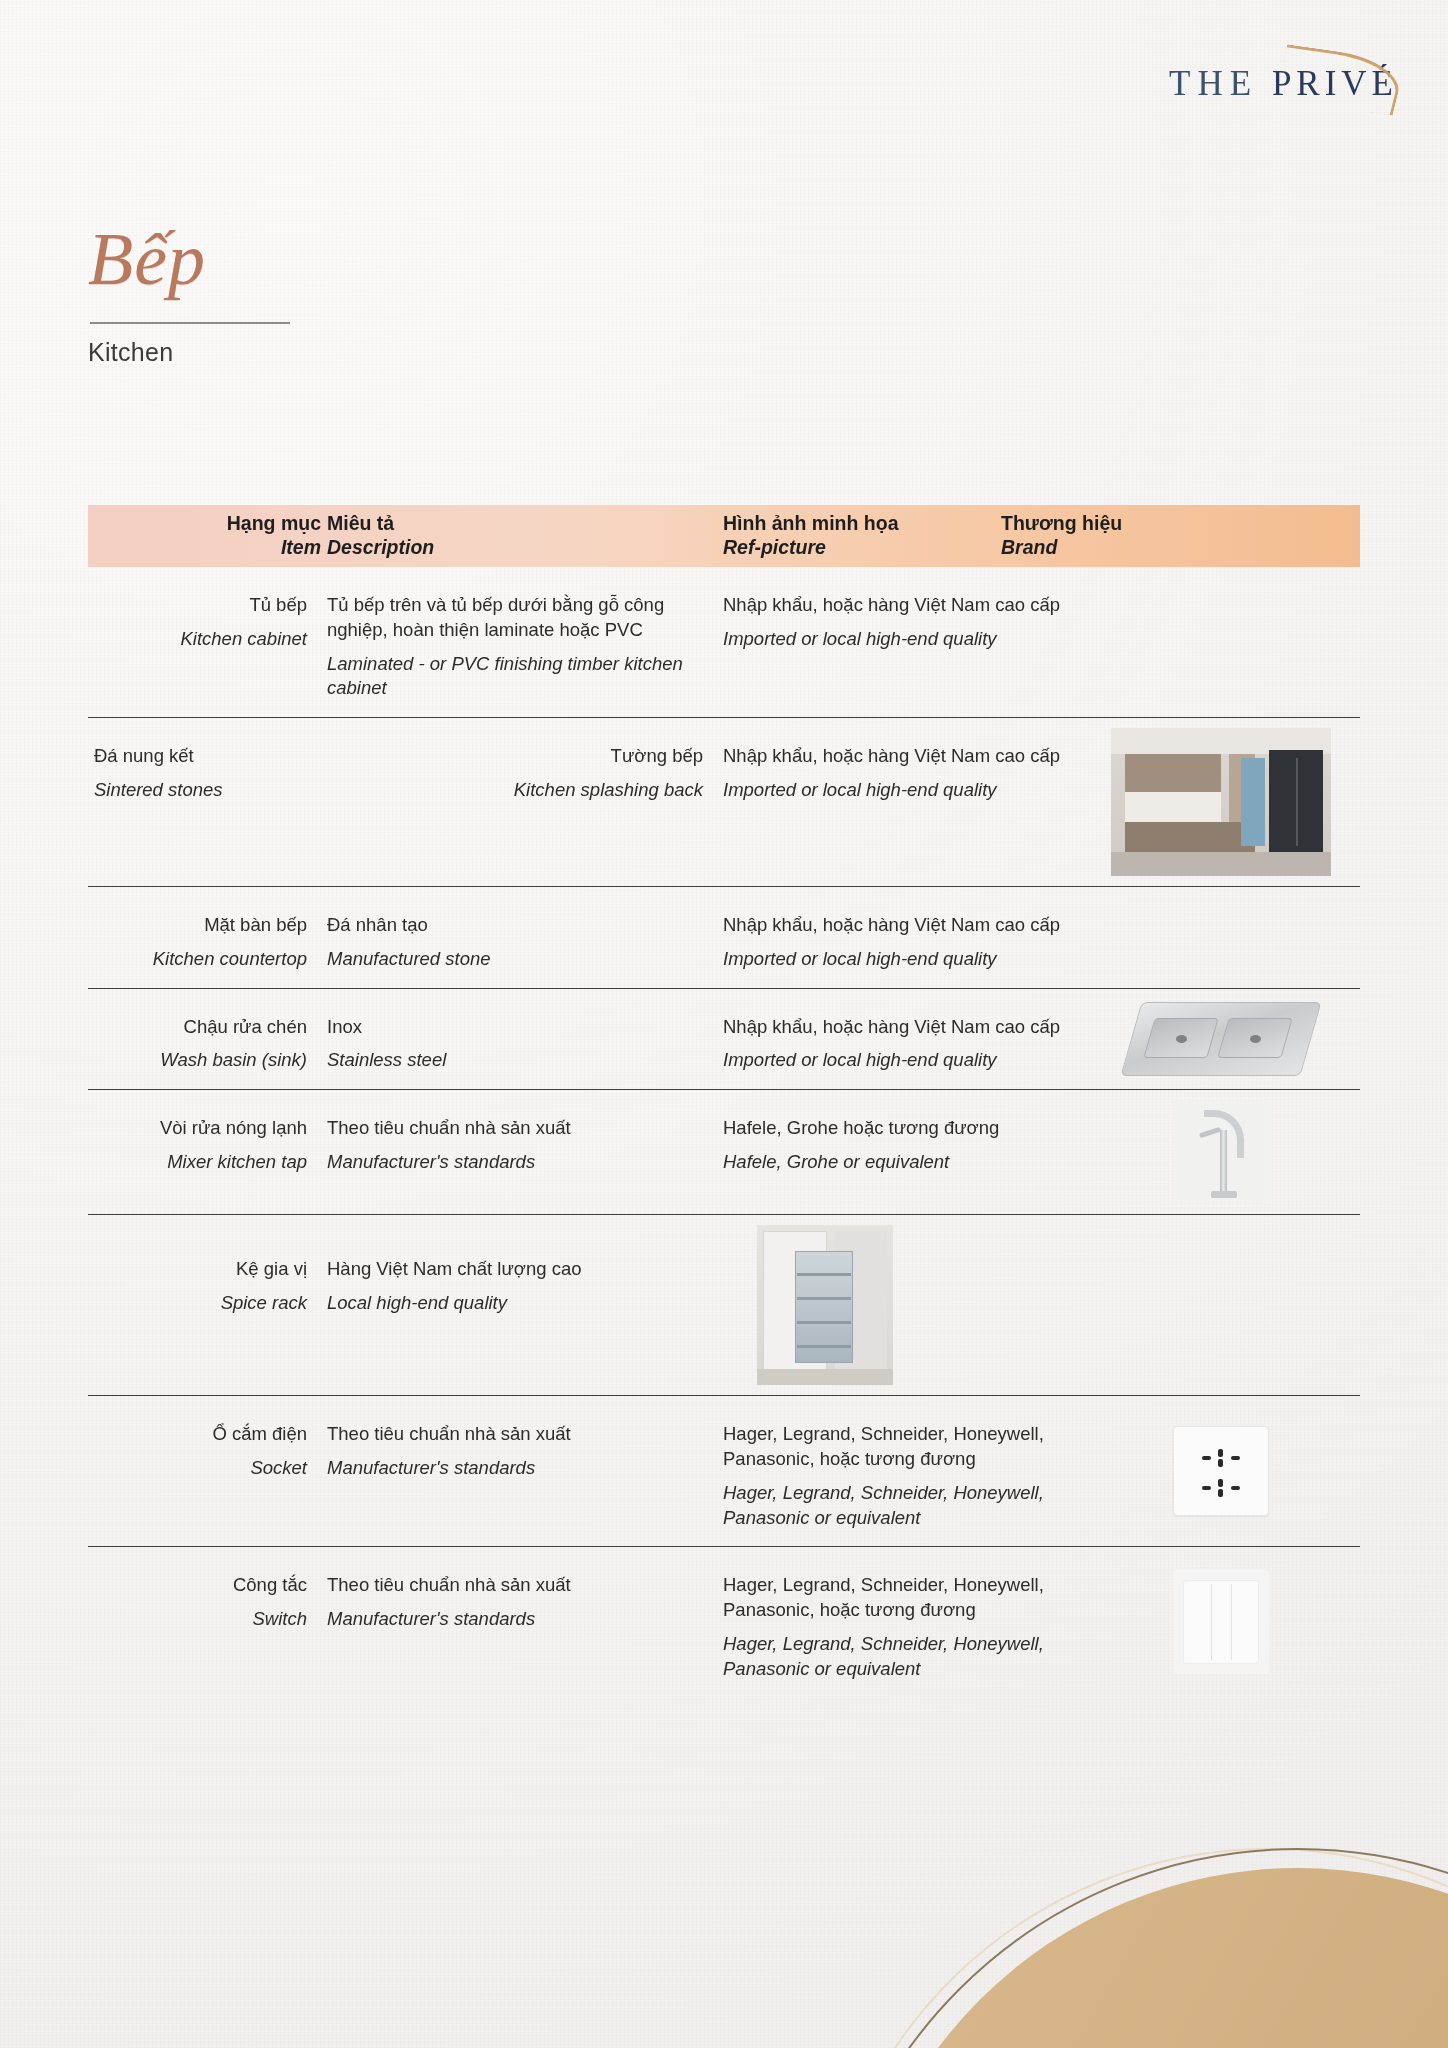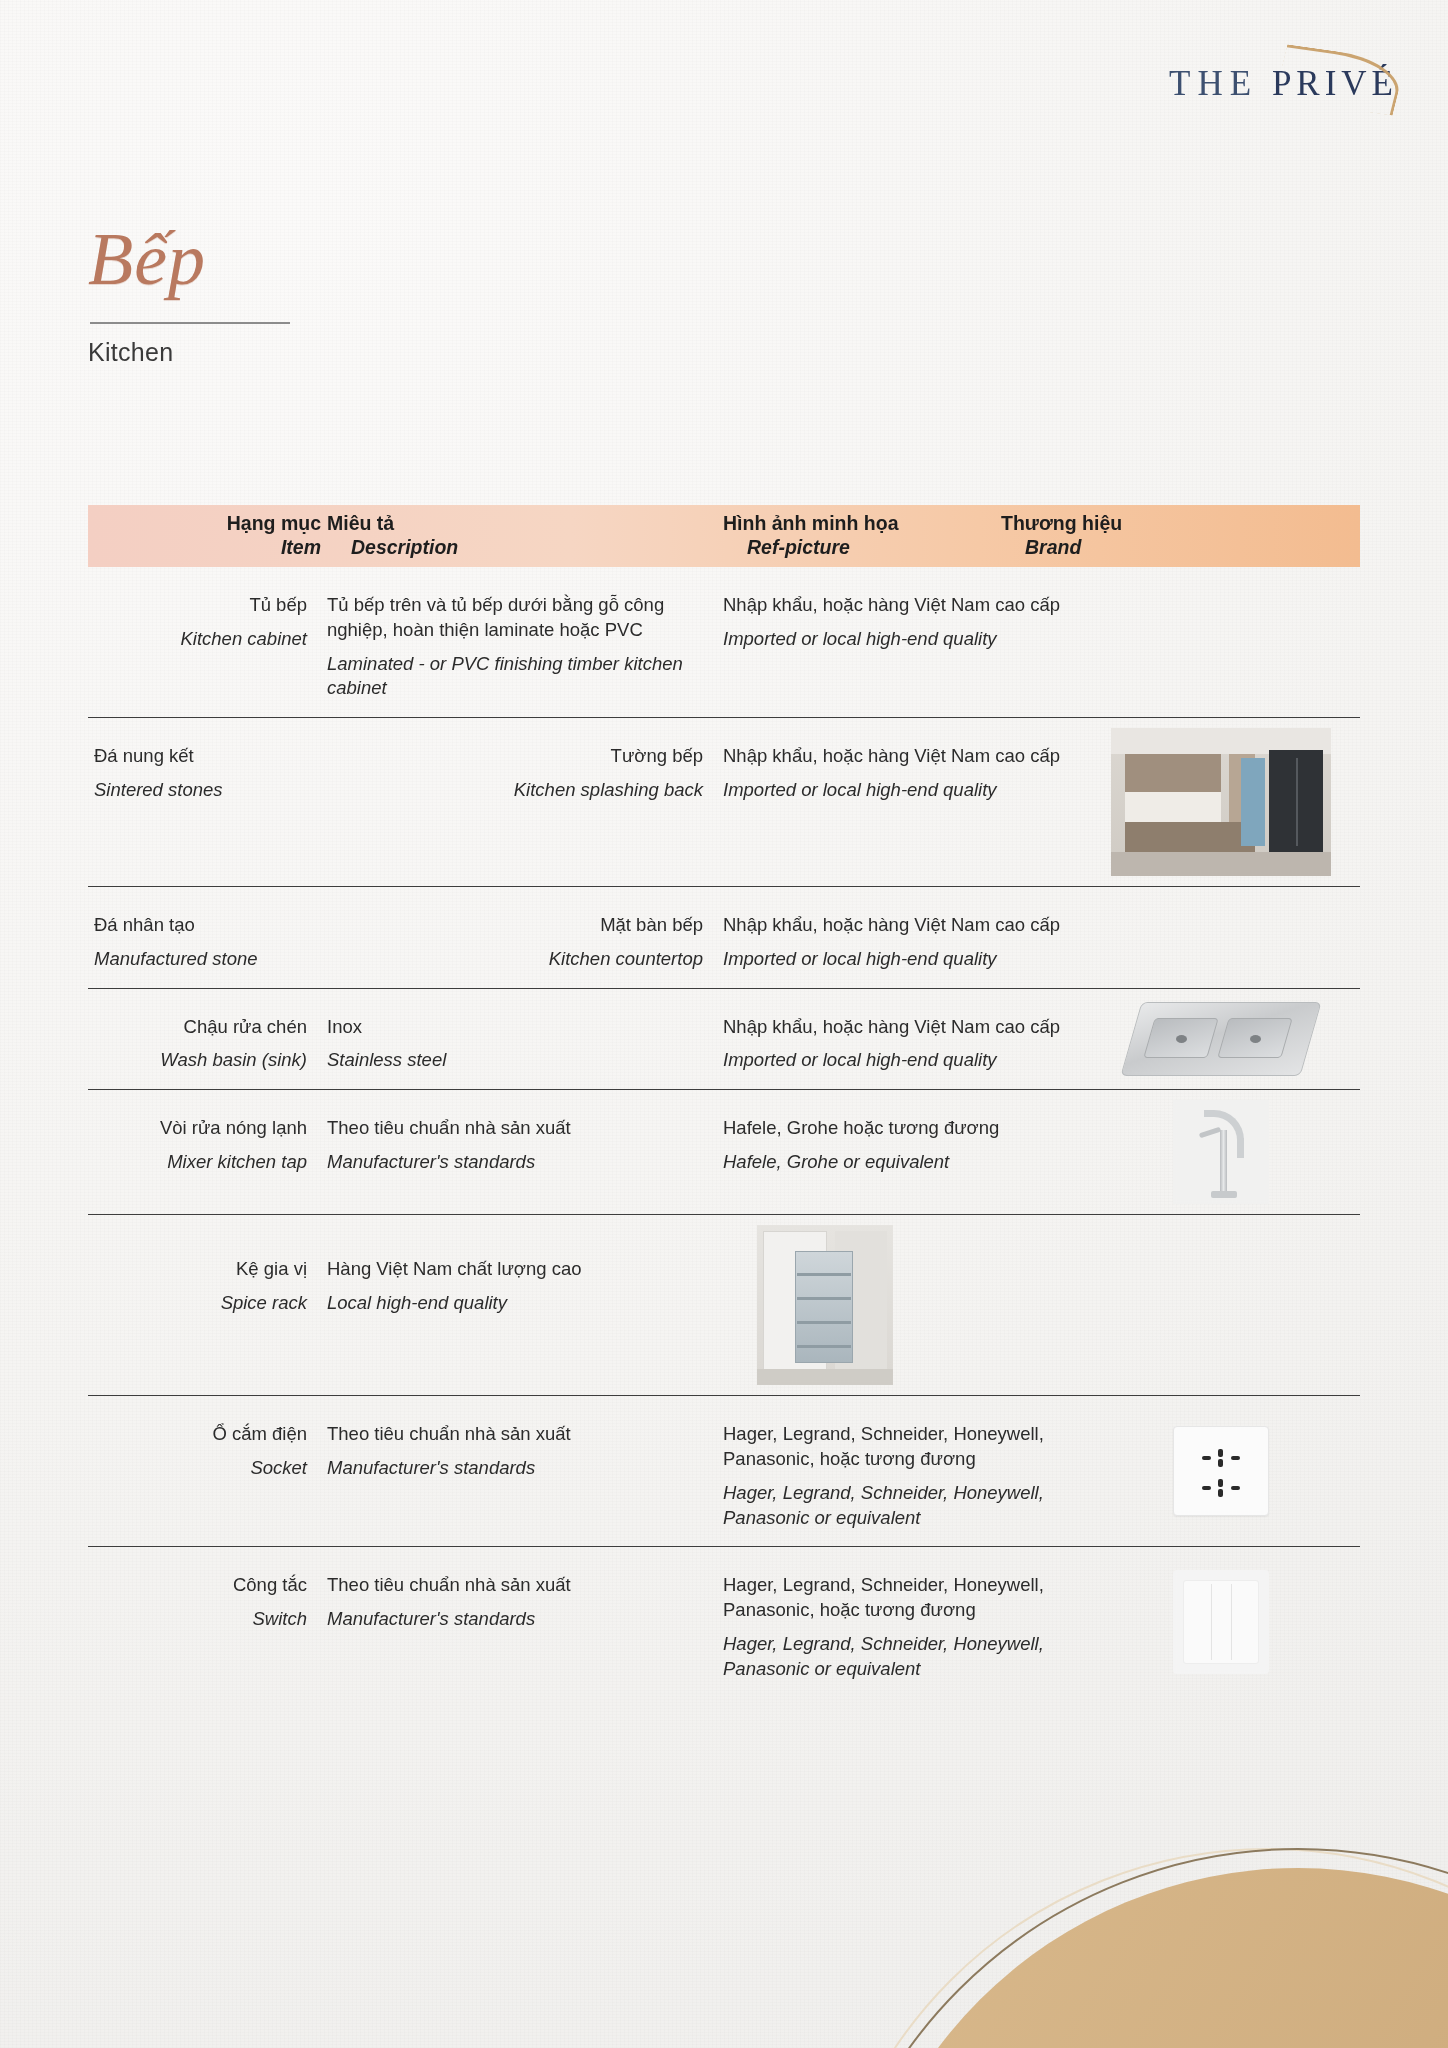--- a/index.html
+++ b/index.html
@@ -88,21 +88,21 @@
     display: flex;
     background: linear-gradient(90deg, #f4cfc3 0%, #f6d6c3 38%, #f6c9a6 70%, #f3bc90 100%);
     height: 62px;
     align-items: center;
   }
   .th {
     padding: 0 0 0 6px;
     line-height: 1.22;
   }
   .th .vn { font-size: 19.5px; font-weight: bold; color: #1e1e1e; }
-  .th .en { font-size: 19.5px; font-weight: bold; font-style: italic; color: #1e1e1e; margin-left: 24px; }
+  .th .en { font-size: 19.5px; font-weight: bold; font-style: italic; color: #1e1e1e; }
 
   .c1 { width: 233px; text-align: right; }
   .c2 { width: 396px; }
   .c3 { width: 365px; }
   .c4 { width: 278px; }
 
   .row {
     display: flex;
     border-top: 1px solid #3d3d3d;
     position: relative;
@@ -305,29 +305,29 @@
             <div class="kp-col"></div>
             <div class="kp-lower"></div>
             <div class="kp-door"></div>
             <div class="kp-fridge"></div>
             <div class="kp-floor"></div>
           </div>
         </div>
       </div>
 
       <div class="row">
+        <div class="cell c1">
+          <div class="vn">Mặt bàn bếp</div>
+          <div class="gap"></div>
+          <div class="en">Kitchen countertop</div>
+        </div>
         <div class="cell c2">
           <div class="vn">Đá nhân tạo</div>
           <div class="gap"></div>
           <div class="en">Manufactured stone</div>
-        </div>
-        <div class="cell c1">
-          <div class="vn">Mặt bàn bếp</div>
-          <div class="gap"></div>
-          <div class="en">Kitchen countertop</div>
         </div>
         <div class="cell c3">
           <div class="vn">Nhập khẩu, hoặc hàng Việt Nam cao cấp</div>
           <div class="gap"></div>
           <div class="en">Imported or local high-end quality</div>
         </div>
         <div class="pic-cell"></div>
       </div>
 
       <div class="row">

